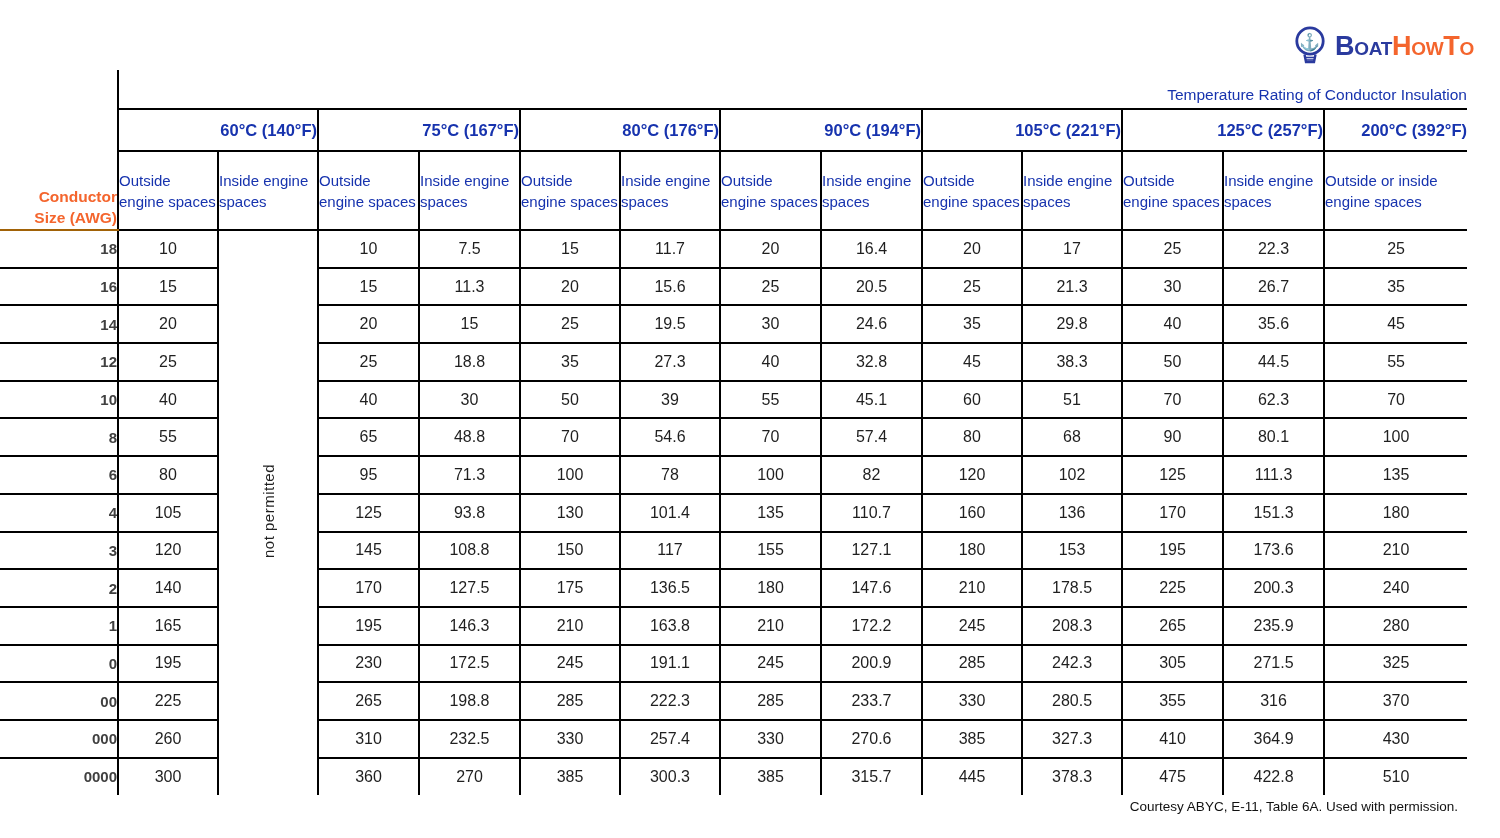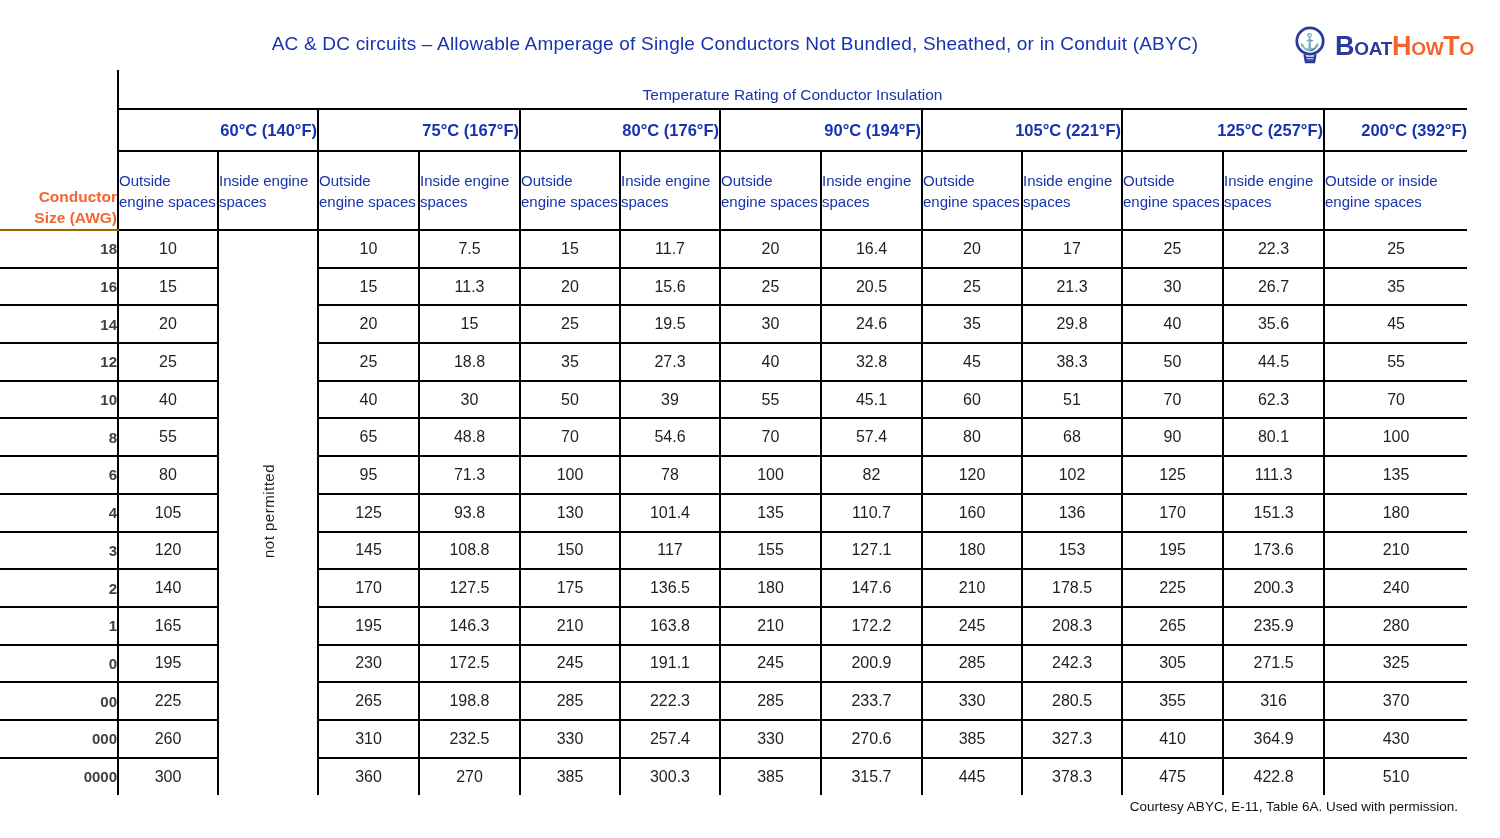--- a/index.html
+++ b/index.html
@@ -4,21 +4,21 @@
 <style>
   html,body{margin:0;padding:0;background:#fff;}
   .stage{position:relative;width:1500px;height:838px;background:#fff;overflow:hidden;
          font-family:"Liberation Sans",sans-serif;}
   .title{position:absolute;top:33px;left:0;width:1470px;text-align:center;
          font-size:19px;color:#1733ae;letter-spacing:.2px;}
   .logo{position:absolute;top:24px;right:26px;display:flex;align-items:center;gap:4px;}
   .logo-text{font-weight:bold;font-size:27px;font-variant:small-caps;letter-spacing:-.3px;line-height:1;}
   .logo-boat{color:#2a3a9e;}
   .logo-howto{color:#f4652d;}
-  .super-header{position:absolute;top:86px;left:118px;width:1349px;text-align:center;
+  .super-header{position:absolute;top:86px;left:118px;width:1349px;text-align:right;
                 font-size:15.5px;color:#1733ae;}
   .vline-ext{position:absolute;left:117px;top:70px;width:2px;height:40px;background:#000;}
   table.amp{position:absolute;left:0;top:108px;border-collapse:collapse;table-layout:fixed;
             width:1467px;}
   table.amp td,table.amp th{padding:0;margin:0;}
   th.temp{border:2px solid #000;color:#1733ae;font-size:16.5px;font-weight:bold;
           text-align:right;height:40px;background:#fff;}
   th.sub{border:2px solid #000;color:#1733ae;font-size:15px;font-weight:normal;
          text-align:left;height:77px;line-height:1.4;vertical-align:middle;}
   td.val{border:2px solid #000;color:#1f1f1f;font-size:16px;text-align:center;
@@ -35,21 +35,20 @@
   td.np span{display:inline-block;writing-mode:vertical-rl;transform:rotate(180deg);
              font-size:15px;color:#1f1f1f;letter-spacing:.5px;}
   tbody tr{height:37.7px;}
   .footer{position:absolute;top:799px;right:42px;font-size:13.5px;color:#111;}
 </style>
 </head>
 <body>
 
 <div class="stage">
 
-  <div class="title">AC &amp; DC circuits – Allowable Amperage of Single Conductors Not Bundled, Sheathed, or in Conduit (ABYC)</div>
 
   <div class="logo">
     <svg width="42" height="44" viewBox="0 0 42 44">
       <circle cx="21" cy="17" r="13.2" fill="none" stroke="#2a3a9e" stroke-width="2.8"></circle>
       <path d="M15.5 30.5 L17 38 h8 L26.5 30.5" fill="none" stroke="#2a3a9e" stroke-width="2.4"></path>
       <line x1="16" y1="33.5" x2="26" y2="33.5" stroke="#2a3a9e" stroke-width="1.6"></line>
       <line x1="16.5" y1="36" x2="25.5" y2="36" stroke="#2a3a9e" stroke-width="1.6"></line>
       <text x="21" y="23.5" text-anchor="middle" font-size="17" fill="#f4652d">⚓</text>
     </svg>
     <div class="logo-text"><span class="logo-boat">Boat</span><span class="logo-howto">HowTo</span></div>

